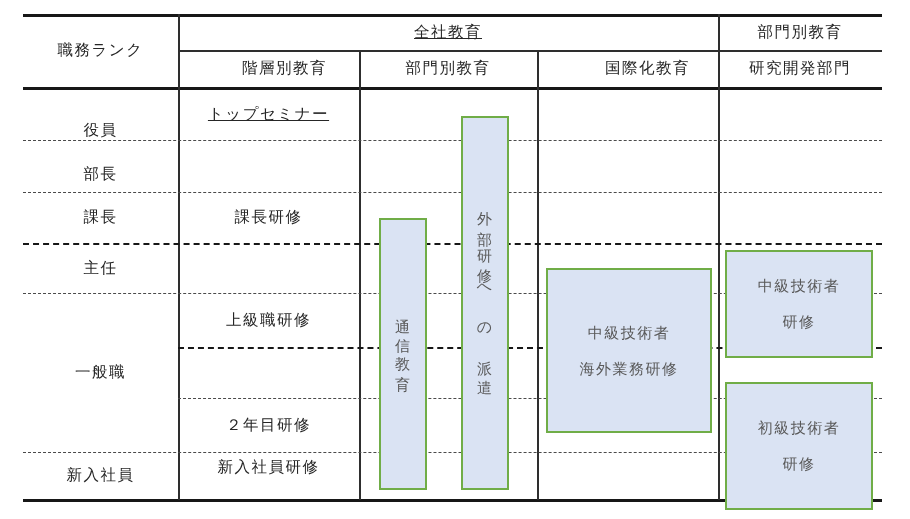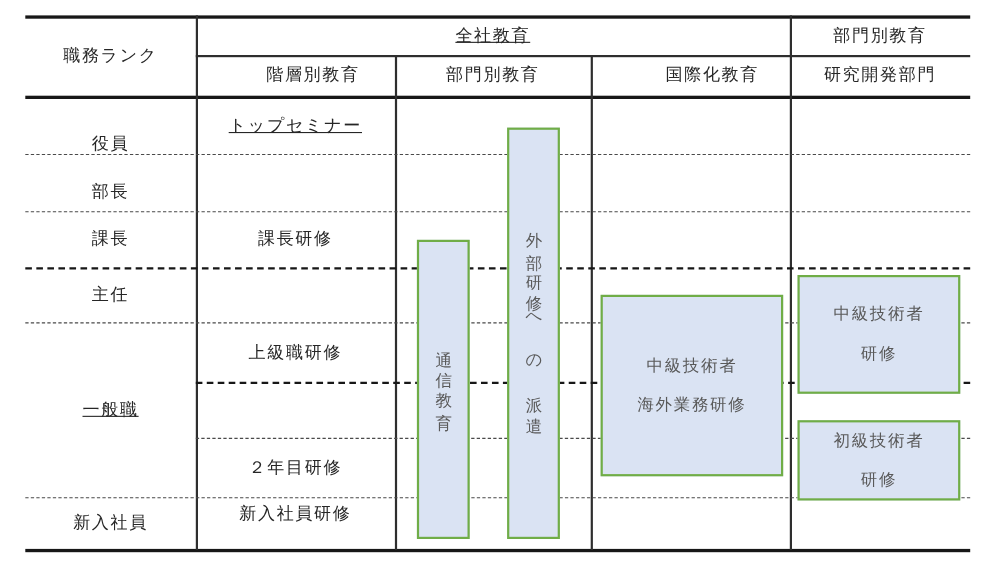--- a/index.html
+++ b/index.html
@@ -64,21 +64,21 @@
   <div class="cell" style="left:718px;top:14px;width:164px;height:36px;">部門別教育</div>
   <div class="cell" style="left:178px;top:50px;width:213px;height:37px;">階層別教育</div>
   <div class="cell" style="left:359px;top:50px;width:178px;height:37px;">部門別教育</div>
   <div class="cell" style="left:537px;top:50px;width:181px;height:37px;margin-left:20px;">国際化教育</div>
   <div class="cell" style="left:718px;top:50px;width:164px;height:37px;">研究開発部門</div>
 
   <div class="cell" style="left:23px;top:88px;width:155px;height:52px;margin-top:16px;">役員</div>
   <div class="cell" style="left:23px;top:148px;width:155px;height:52px;">部長</div>
   <div class="cell" style="left:23px;top:192px;width:155px;height:51px;">課長</div>
   <div class="cell" style="left:23px;top:243px;width:155px;height:50px;">主任</div>
-  <div class="cell" style="left:23px;top:293px;width:155px;height:159px;text-decoration:underline;">一般職</div>
+  <div class="cell" style="left:23px;top:293px;width:155px;height:159px;">一般職</div>
   <div class="cell" style="left:23px;top:452px;width:155px;height:47px;">新入社員</div>
 
   <div class="cell" style="left:178px;top:88px;width:181px;height:52px;text-decoration:underline;">トップセミナー</div>
   <div class="cell" style="left:178px;top:192px;width:181px;height:51px;">課長研修</div>
   <div class="cell" style="left:178px;top:293px;width:181px;height:54px;">上級職研修</div>
   <div class="cell" style="left:178px;top:398px;width:181px;height:54px;">２年目研修</div>
   <div class="cell" style="left:178px;top:452px;width:181px;height:30px;">新入社員研修</div>
 
   <div class="tbox vertical" style="left:379px;top:218px;width:48px;height:272px;">
     <span>通信教育</span>
@@ -95,20 +95,20 @@
     </div>
   </div>
 
   <div class="tbox" style="left:725px;top:250px;width:148px;height:108px;text-align:center;">
     <div class="two-line">
       <div>中級技術者</div>
       <div>研修</div>
     </div>
   </div>
 
-  <div class="tbox" style="left:725px;top:382px;width:148px;height:73px;">
+  <div class="tbox" style="left:725px;top:382px;width:148px;height:128px;">
     <div class="two-line">
       <div>初級技術者</div>
       <div>研修</div>
     </div>
   </div>
 
 </div>
 
 </body></html>

